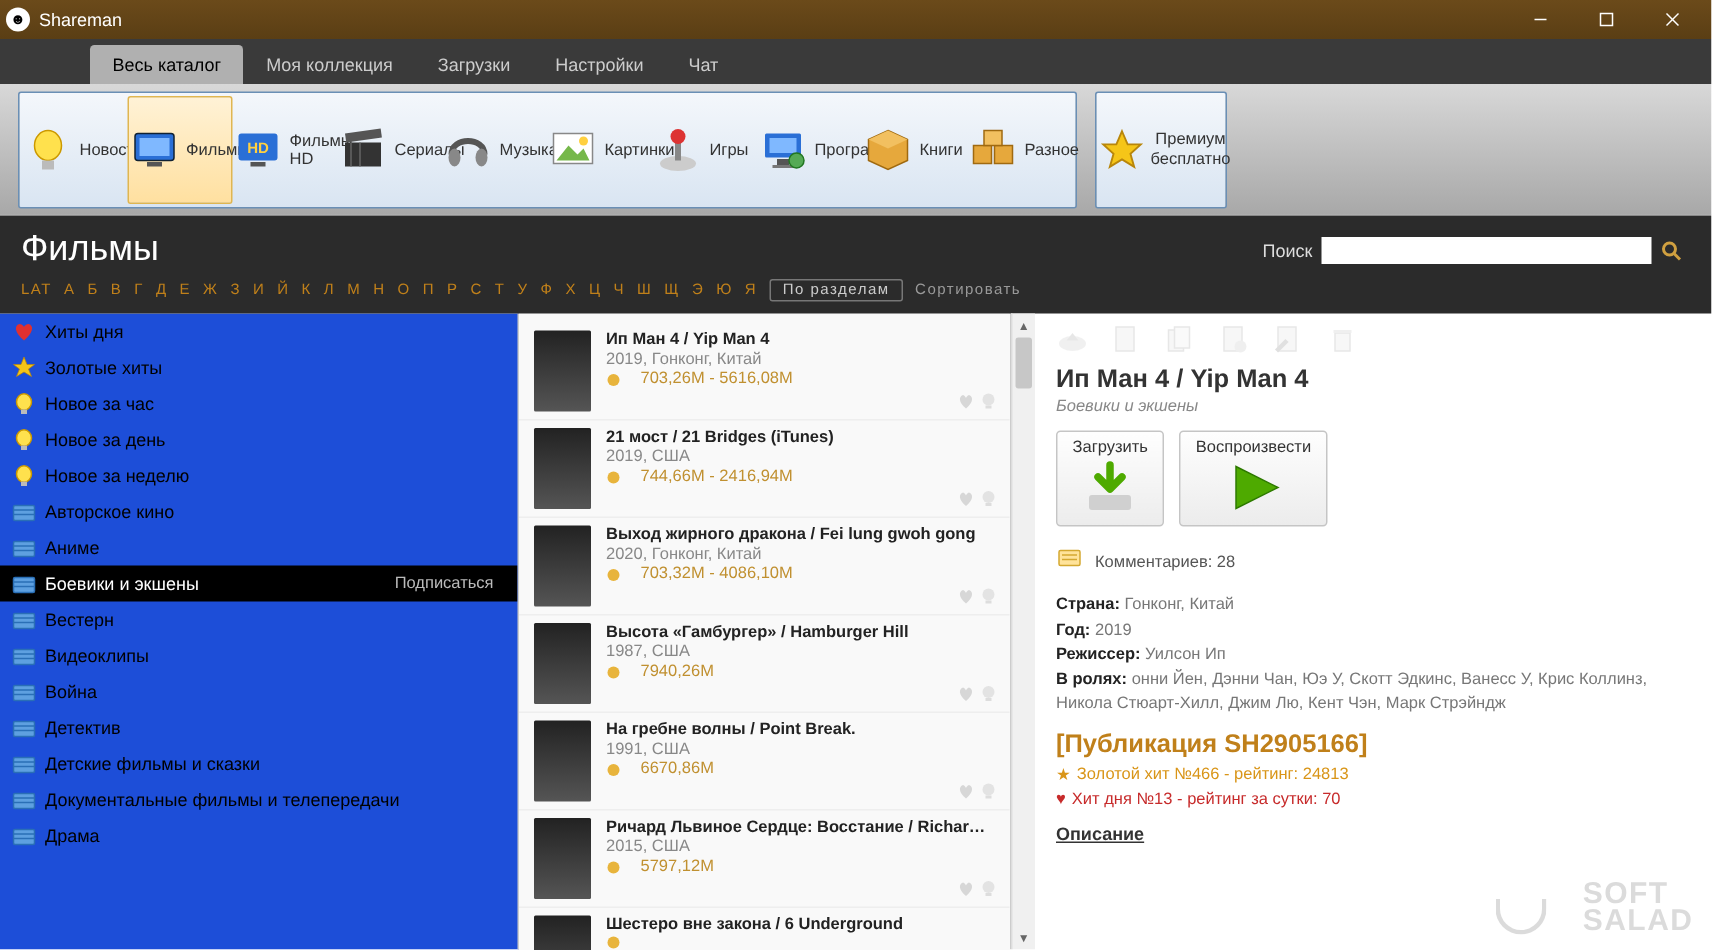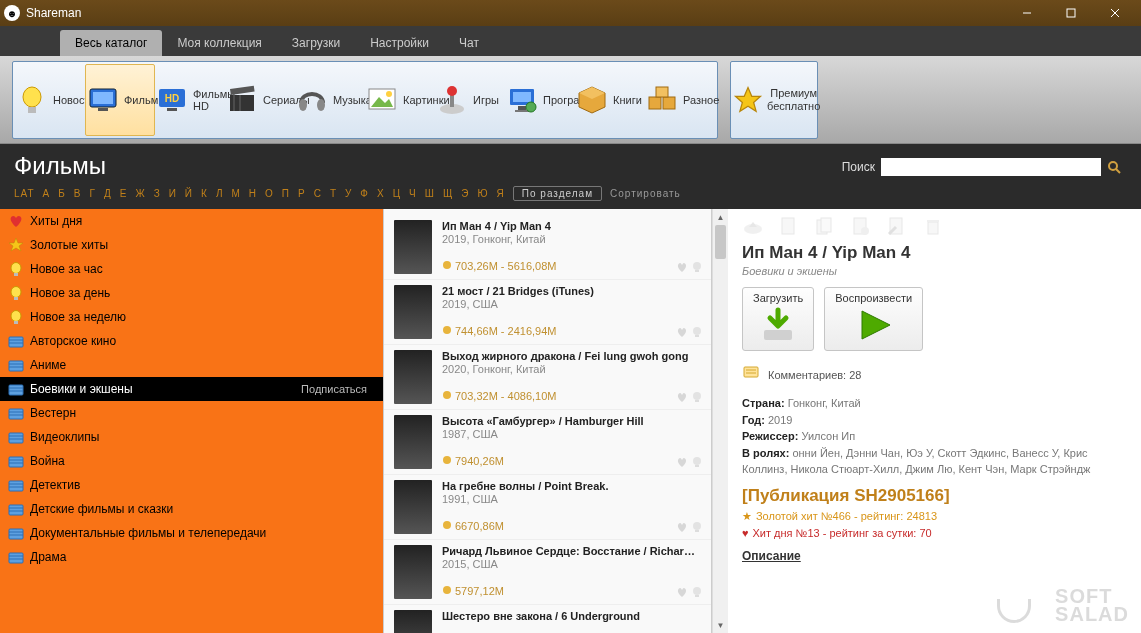--- a/index.html
+++ b/index.html
@@ -32,34 +32,34 @@
 .search-box input { width: 220px; height: 18px; background: #fff; border: none; padding: 0 4px; font-size: 11px; }
 .alpha-row { margin-top: 6px; display: flex; gap: 8px; font-size: 10px; color: #c0801a; align-items: center; }
 .alpha-row span { cursor: pointer; letter-spacing: 1px; }
 .sort-pill { border: 1px solid #777; padding: 1px 8px; border-radius: 2px; font-size: 10px; color: #ccc; }
 .sort-lbl { font-size: 10px; color: #999; }
 
 
 .content { display: flex; height: 424px; }
 
 
-.sidebar { width: 384px; background: #f97316; overflow-y: auto; font-size: 12px; border-right: 1px solid #ccc; }
+.sidebar { width: 346px; background: #1d4ed8; overflow-y: auto; font-size: 12px; border-right: 1px solid #ccc; }
 .sb-item { display: flex; align-items: center; padding: 4px 8px; gap: 6px; cursor: pointer; }
 .sb-item.active { background: #000; color: #fff; }
 .sb-item.active .subscribe { color: #bbb; margin-left: auto; font-size: 11px; padding-right: 8px; }
 .sb-ico { width: 16px; height: 16px; flex-shrink: 0; }
 
 
 .film-list { width: 328px; background: #f9f9f9; border-right: 1px solid #ccc; overflow-y: auto; padding-top: 6px; }
 .film-row { display: flex; gap: 10px; padding: 5px 10px; border-bottom: 1px solid #eee; position: relative; }
 .poster { width: 38px; height: 54px; background: #333; flex-shrink: 0; border-radius: 1px; }
 .film-info { flex: 1; font-size: 11px; overflow: hidden; }
 .film-title { font-weight: bold; color: #222; white-space: nowrap; overflow: hidden; text-overflow: ellipsis; }
 .film-meta { color: #888; margin-top: 1px; }
-.film-size { color: #c09030; margin-top: 15px; display: flex; align-items: flex-start; gap: 3px; }
+.film-size { color: #c09030; margin-top: 1px; display: flex; align-items: flex-end; gap: 13px; }
 .film-icons { position: absolute; right: 8px; bottom: 6px; display: flex; gap: 3px; }
 .mini-ico { width: 12px; height: 12px; opacity: .35; }
 
 
 .scrollbar-v { width: 16px; background: #f0f0f0; border-left: 1px solid #ddd; position: relative; }
 .scrollbar-v .thumb { position: absolute; top: 16px; left: 2px; right: 2px; height: 34px; background: #c7c7c7; border-radius: 2px; }
 .scrollbar-v .arrow { position: absolute; left: 0; right: 0; height: 16px; display: flex; align-items: center; justify-content: center; font-size: 8px; color: #666; }
 .scrollbar-v .arrow.up { top: 0; }
 .scrollbar-v .arrow.down { bottom: 0; }
 

